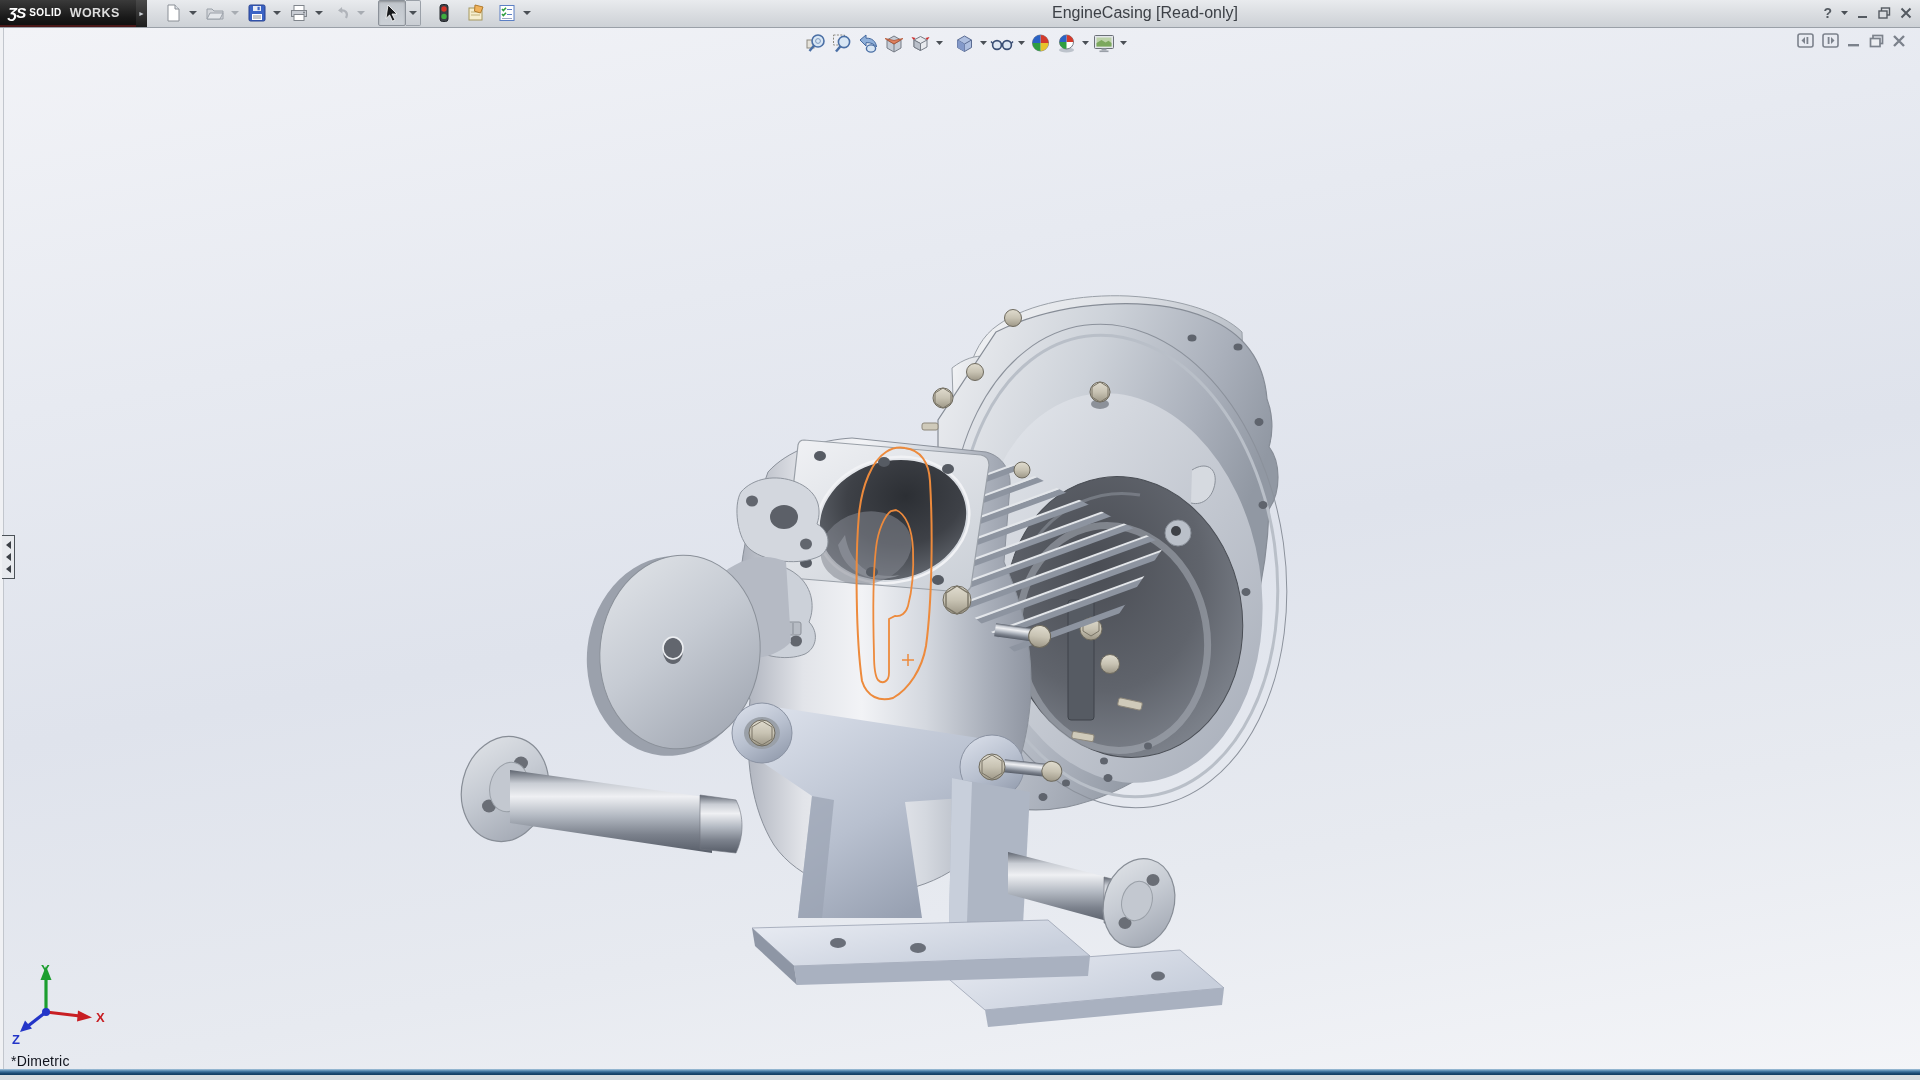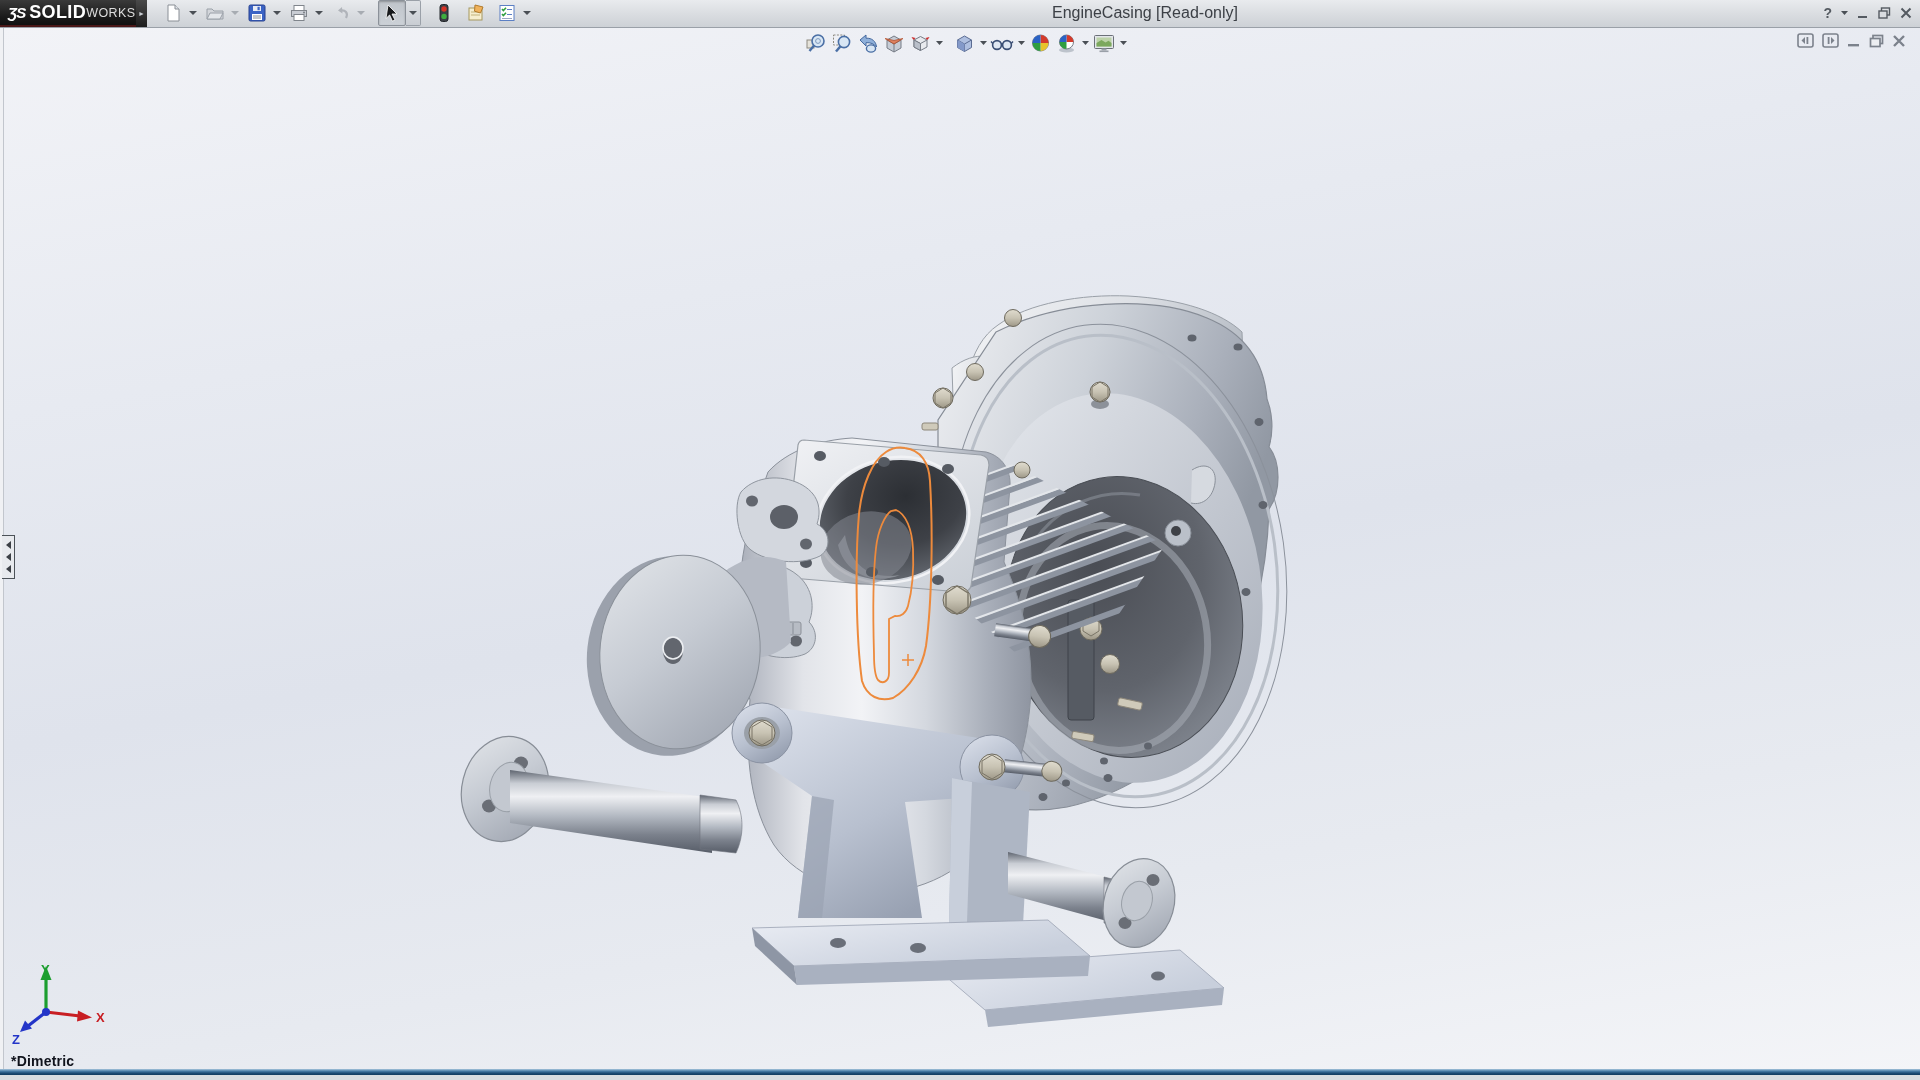--- a/index.html
+++ b/index.html
@@ -7,22 +7,22 @@
   .app{position:relative;width:1920px;height:1080px;background:#d8dbe0;}
 
   
   .titlebar{position:absolute;left:0;top:0;width:1920px;height:27px;
     background:linear-gradient(180deg,#e9ebee 0%,#d9dce0 55%,#cdd1d6 100%);
     border-bottom:1px solid #9aa0a8;z-index:30;}
   .logo{position:absolute;left:0;top:0;width:136px;height:27px;
     background:linear-gradient(180deg,#3a3a3a 0%,#191919 70%,#101010 100%);
     border-bottom:2px solid #4a1717;display:flex;align-items:center;padding-left:8px;box-sizing:border-box;}
   .logo .glyph{color:#fff;font-style:italic;font-weight:bold;font-size:15px;margin-right:4px;letter-spacing:-1px;}
-  .logo .b1{color:#fff;font-weight:bold;font-size:18px;letter-spacing:.4px;}
-  .logo .b2{color:#dcdcdc;font-weight:normal;font-size:12.5px;letter-spacing:.4px;}
+  .logo .b1{color:#fff;font-weight:bold;font-size:10px;letter-spacing:.4px;}
+  .logo .b2{color:#dcdcdc;font-weight:bold;font-size:12.5px;letter-spacing:.4px;margin-left:8px;}
   .logo-tab{position:absolute;left:136px;top:0;width:11px;height:27px;background:linear-gradient(180deg,#4a4a4a,#1c1c1c);
     display:flex;align-items:center;justify-content:center;color:#c9cdd2;font-size:7px;cursor:pointer;}
   .maintoolbar{position:absolute;left:160px;top:0;height:26px;display:flex;align-items:center;}
   .tb-btn{width:26px;height:24px;display:flex;align-items:center;justify-content:center;cursor:pointer;}
   .tb-caret{width:13px;height:24px;display:flex;align-items:center;justify-content:center;cursor:pointer;margin-right:3px;}
   .tb-btn.pressed{background:linear-gradient(180deg,#bfc4ca,#ccd1d7);border:1px solid #8b9199;border-radius:2px;
     box-shadow:inset 0 1px 2px rgba(0,0,0,.25);}
   .caret-box{border:1px solid #9aa0a8;border-left:none;height:24px;width:14px;background:linear-gradient(180deg,#dfe2e6,#c9cdd3);
     display:flex;align-items:center;justify-content:center;border-radius:0 2px 2px 0;cursor:pointer;}
   .win-title{position:absolute;left:1040px;top:0;height:26px;line-height:26px;width:210px;text-align:center;
@@ -45,21 +45,21 @@
   .hu-btn{width:26px;height:26px;display:flex;align-items:center;justify-content:center;cursor:pointer;border-radius:2px;}
   .hu-caret{width:12px;height:26px;display:flex;align-items:center;justify-content:center;cursor:pointer;}
   .hu-gap{width:6px;}
 
   .vpctl{position:absolute;right:14px;top:6px;display:flex;align-items:center;gap:8px;z-index:10;}
   .vpctl .g{color:#7c828c;cursor:pointer;display:flex;align-items:center;}
 
   .model-svg{position:absolute;left:0;top:-27px;width:1920px;height:1080px;}
 
   .triad{position:absolute;left:8px;bottom:28px;width:100px;height:85px;}
-  .orient-label{position:absolute;left:11px;bottom:6px;font-size:14px;font-weight:bold;color:#10131c;letter-spacing:.2px;}
+  .orient-label{position:absolute;left:11px;bottom:6px;font-size:14px;font-weight:normal;color:#10131c;letter-spacing:.2px;}
   .statusstrip{position:absolute;left:0;bottom:0;width:1920px;height:6px;
     background:linear-gradient(180deg,#a8c6dc 0%,#4a7da8 35%,#1c4a74 70%,#123a5e 100%);}
   svg{display:block;}
 </style>
 </head>
 <body>
 
 <div class="app">
 
   <div class="titlebar">

